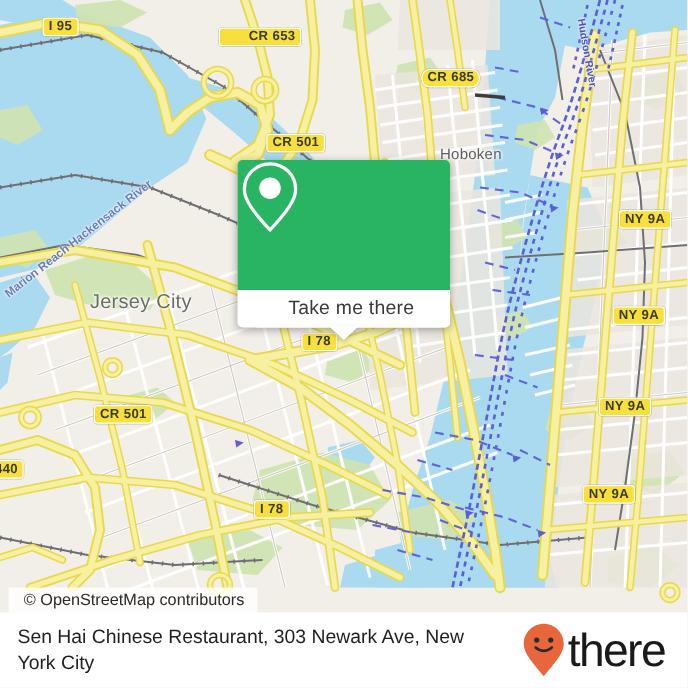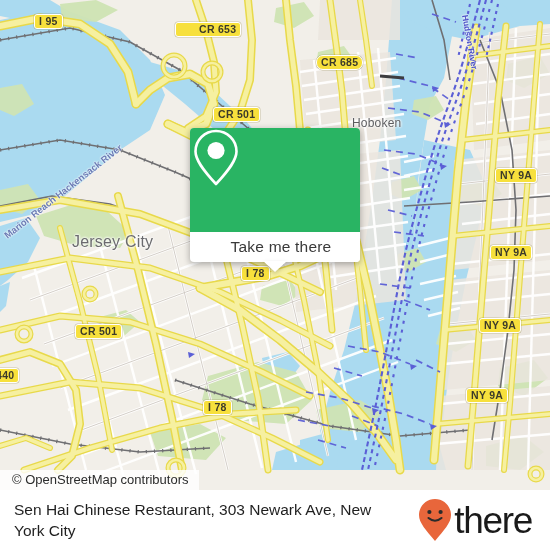--- a/index.html
+++ b/index.html
@@ -30,21 +30,21 @@
     position:absolute;color:#4b52c8;font-size:8.5px;font-weight:bold;white-space:nowrap;
     text-shadow:0 0 2px #fff,0 0 2px #fff;
   }
   .riverlbl{
     position:absolute;color:#6b7bb5;font-size:9.5px;font-weight:bold;white-space:nowrap;
     text-shadow:0 0 2px #fff,0 0 2px #fff;
   }
 
   
   .attrib{
-    position:absolute;left:0;top:470px;height:20px;line-height:20px;
+    position:absolute;left:7px;top:470px;height:20px;line-height:20px;
     background:rgba(255,255,255,.82);
     color:#2b2b2b;font-size:13px;padding:0 10px 0 12px;white-space:nowrap;
   }
 
   
   .card{
     position:absolute;left:190px;top:128px;width:170px;
     border-radius:4px;background:#fff;
     box-shadow:0 2px 7px rgba(0,0,0,.33);
     overflow:visible;
@@ -397,21 +397,21 @@
     </svg>
 
     <div class="place" style="left:72px;top:233px;">Jersey City</div>
     <div class="place sm" style="left:352px;top:116px;">Hoboken</div>
 
     <div class="waterlbl" style="left:470px;top:14px;transform:rotate(80deg);transform-origin:left top;">Hudson River</div>
     <div class="riverlbl" style="left:2px;top:232px;transform:rotate(-38deg);transform-origin:left top;">Marion Reach Hackensack River</div>
 
     <div class="shield" style="left:4px;top:14px;margin-left:30px;">I 95</div>
     <div class="shield" style="left:175px;top:22px;padding-left:23px;">CR 653</div>
-    <div class="shield" style="left:316px;top:55px;border-radius:7px;">CR 685</div>
+    <div class="shield" style="left:337px;top:55px;border-radius:7px;">CR 685</div>
     <div class="shield" style="left:213px;top:107px;">CR 501</div>
     <div class="shield" style="left:495px;top:168px;">NY 9A</div>
     <div class="shield" style="left:490px;top:245px;">NY 9A</div>
     <div class="shield" style="left:479px;top:318px;">NY 9A</div>
     <div class="shield" style="left:466px;top:388px;">NY 9A</div>
     <div class="shield" style="left:241px;top:266px;">I 78</div>
     <div class="shield" style="left:75px;top:324px;">CR 501</div>
     <div class="shield" style="left:-9px;top:368px;">440</div>
     <div class="shield" style="left:203px;top:400px;">I 78</div>
 

